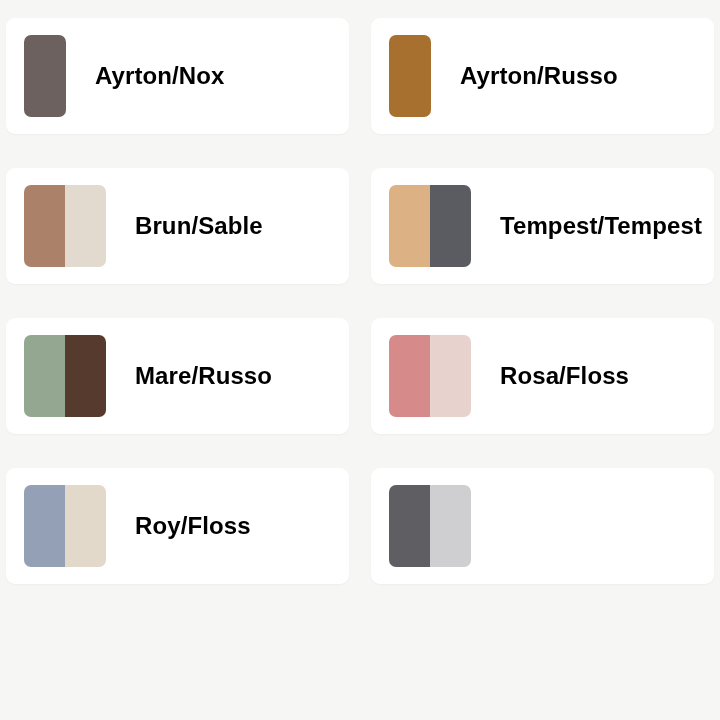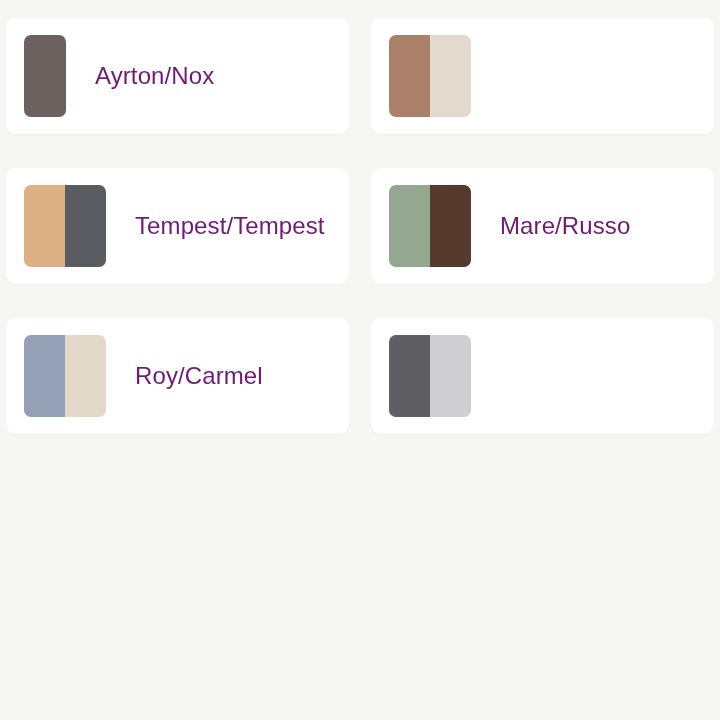--- a/index.html
+++ b/index.html
@@ -62,61 +62,76 @@
 
   .chip {
     flex: 1 1 0;
     height: 100%;
   }
 
   .swatch-label {
     margin-left: 29px;
     font-size: 24px;
     line-height: 1.1;
-    color: #701a75;
+    color: #000000;
     letter-spacing: 0.1px;
     white-space: nowrap;
+    font-weight: bold;
   }
 </style>
 </head>
 <body>
 
 <div class="swatch-grid">
     <div class="swatch-card">
       <div class="swatch-chips single">
         <div class="chip" title="Nox" style="background: rgb(109, 97, 96);"></div>
       </div>
       <div class="swatch-label">Ayrton/Nox</div>
     </div>
     <div class="swatch-card">
+      <div class="swatch-chips single">
+        <div class="chip" title="Russo" style="background: rgb(168, 112, 47);"></div>
+      </div>
+      <div class="swatch-label">Ayrton/Russo</div>
+    </div>
+    <div class="swatch-card">
       <div class="swatch-chips pair">
         <div class="chip" title="Brun" style="background: rgb(171, 130, 105);"></div>
         <div class="chip" title="Sable" style="background: rgb(227, 218, 207);"></div>
       </div>
+      <div class="swatch-label">Brun/Sable</div>
     </div>
     <div class="swatch-card">
       <div class="swatch-chips pair">
         <div class="chip" title="Carmel" style="background: rgb(220, 178, 133);"></div>
         <div class="chip" title="Tempest" style="background: rgb(91, 92, 98);"></div>
       </div>
       <div class="swatch-label">Tempest/Tempest</div>
     </div>
     <div class="swatch-card">
       <div class="swatch-chips pair">
         <div class="chip" title="Mare" style="background: rgb(147, 167, 145);"></div>
         <div class="chip" title="Bere" style="background: rgb(87, 58, 46);"></div>
       </div>
       <div class="swatch-label">Mare/Russo</div>
     </div>
     <div class="swatch-card">
       <div class="swatch-chips pair">
+        <div class="chip" title="Rosa" style="background: rgb(215, 138, 138);"></div>
+        <div class="chip" title="Floss" style="background: rgb(231, 210, 205);"></div>
+      </div>
+      <div class="swatch-label">Rosa/Floss</div>
+    </div>
+    <div class="swatch-card">
+      <div class="swatch-chips pair">
         <div class="chip" title="Roy" style="background: rgb(147, 160, 181);"></div>
         <div class="chip" title="Sable" style="background: rgb(227, 217, 203);"></div>
       </div>
-      <div class="swatch-label">Roy/Carmel</div>
+      <div class="swatch-label">Roy/Floss</div>
     </div>
     <div class="swatch-card">
       <div class="swatch-chips pair">
         <div class="chip" title="Tempest" style="background: rgb(94, 94, 99);"></div>
         <div class="chip" title="Fog" style="background: rgb(207, 207, 209);"></div>
       </div>
     </div>
     <div class="swatch-card is-empty"></div>
   </div>
 

